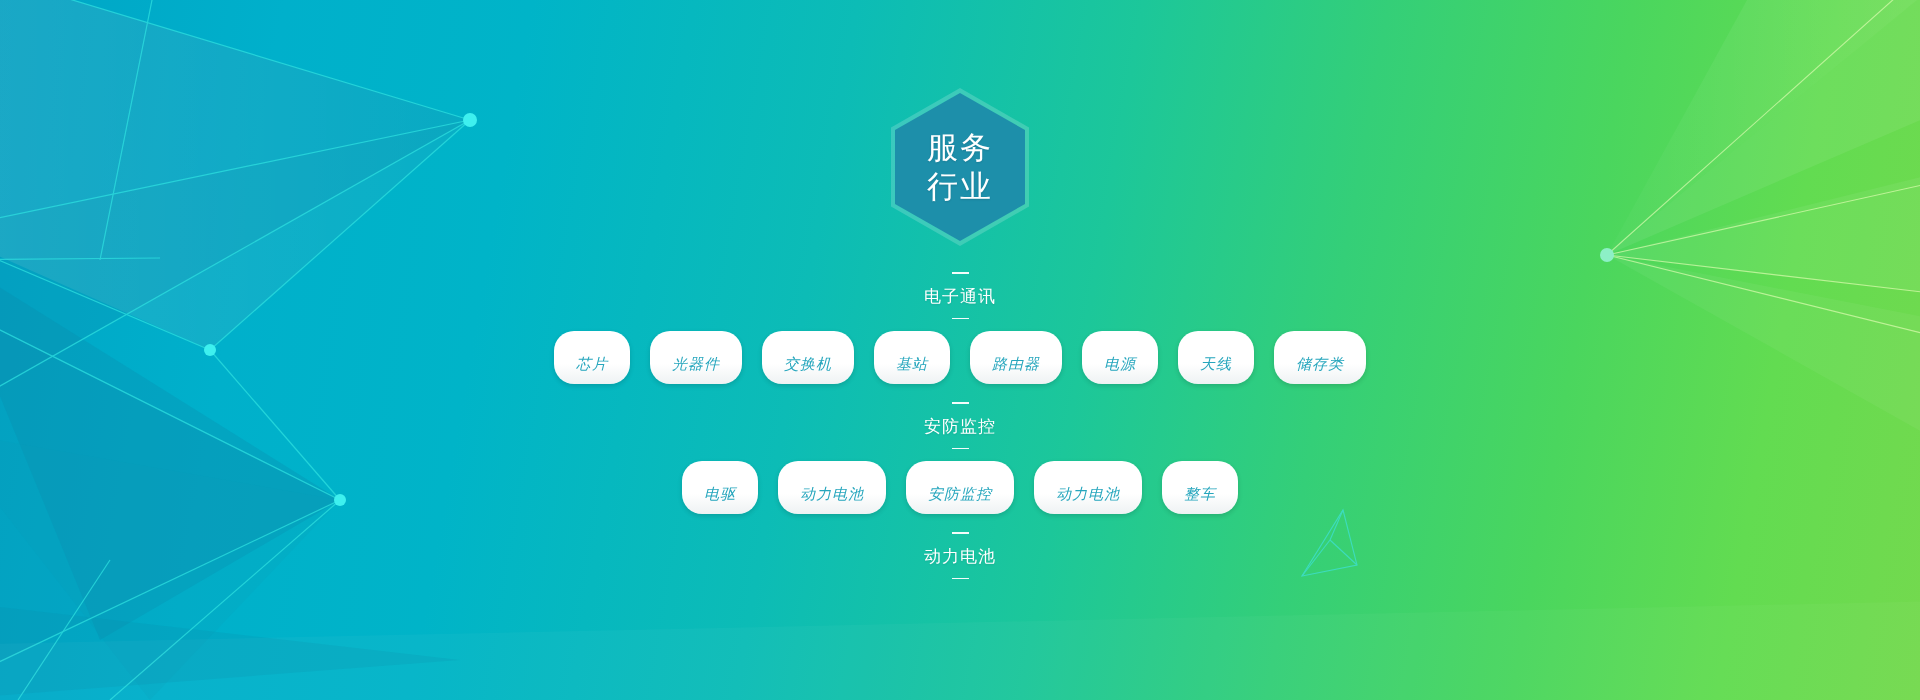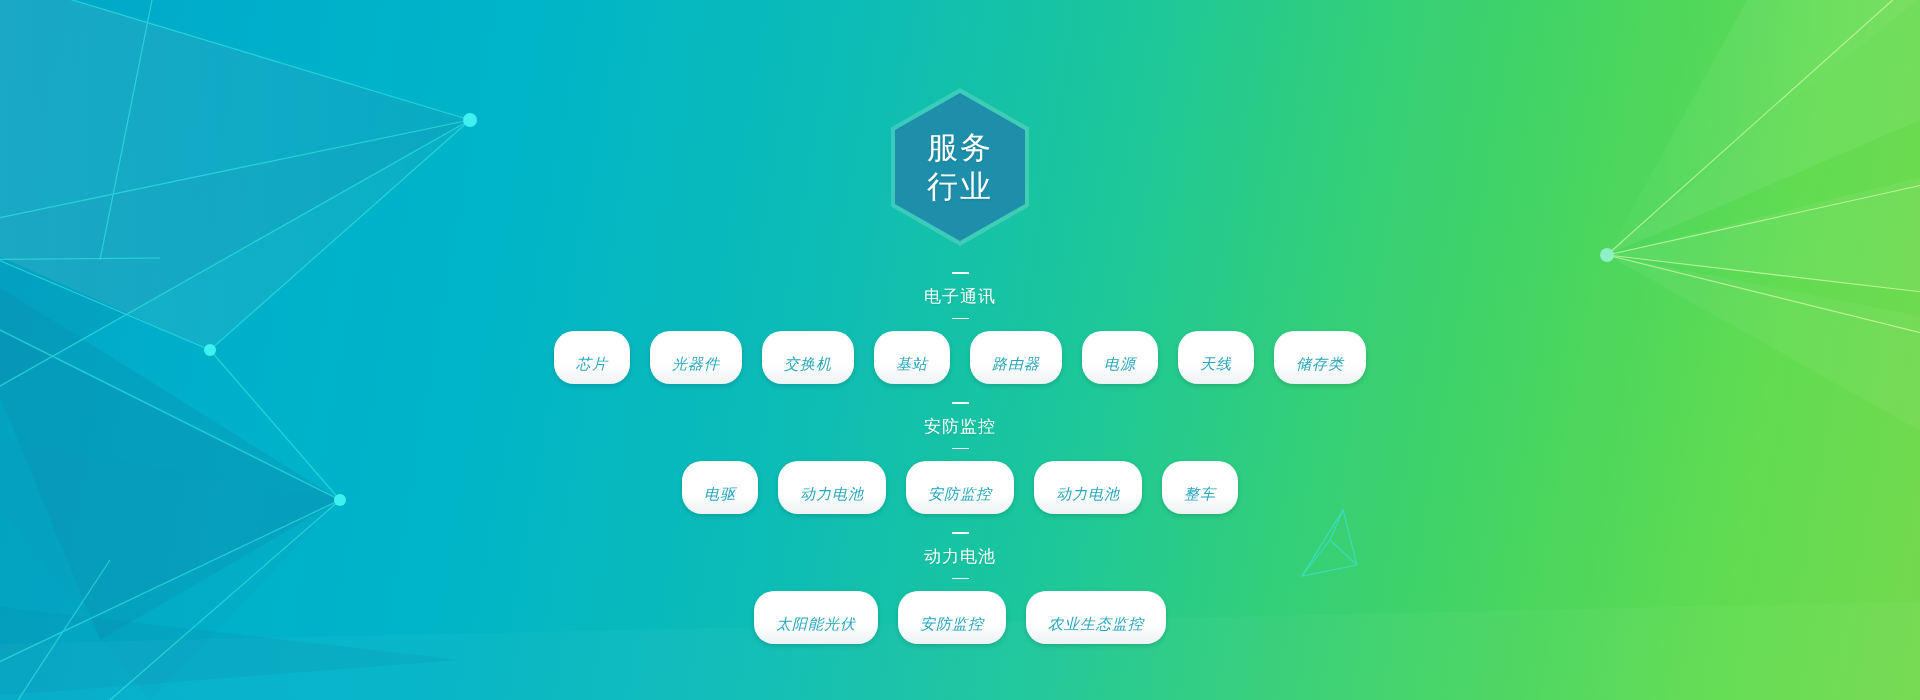--- a/index.html
+++ b/index.html
@@ -248,22 +248,17 @@
           <span class="pill">整车</span>
         </div>
       </div>
 
       <div class="group">
         <div class="group-header">
           <span class="dash"></span>
           <span>动力电池</span>
           <span class="dash"></span>
         </div>
-        <div class="pill-row">
-          <span class="pill">太阳能光伏</span>
-          <span class="pill">安防监控</span>
-          <span class="pill">农业生态监控</span>
-        </div>
       </div>
 
     </div>
   </div>
 </div>
 
 </body></html>

